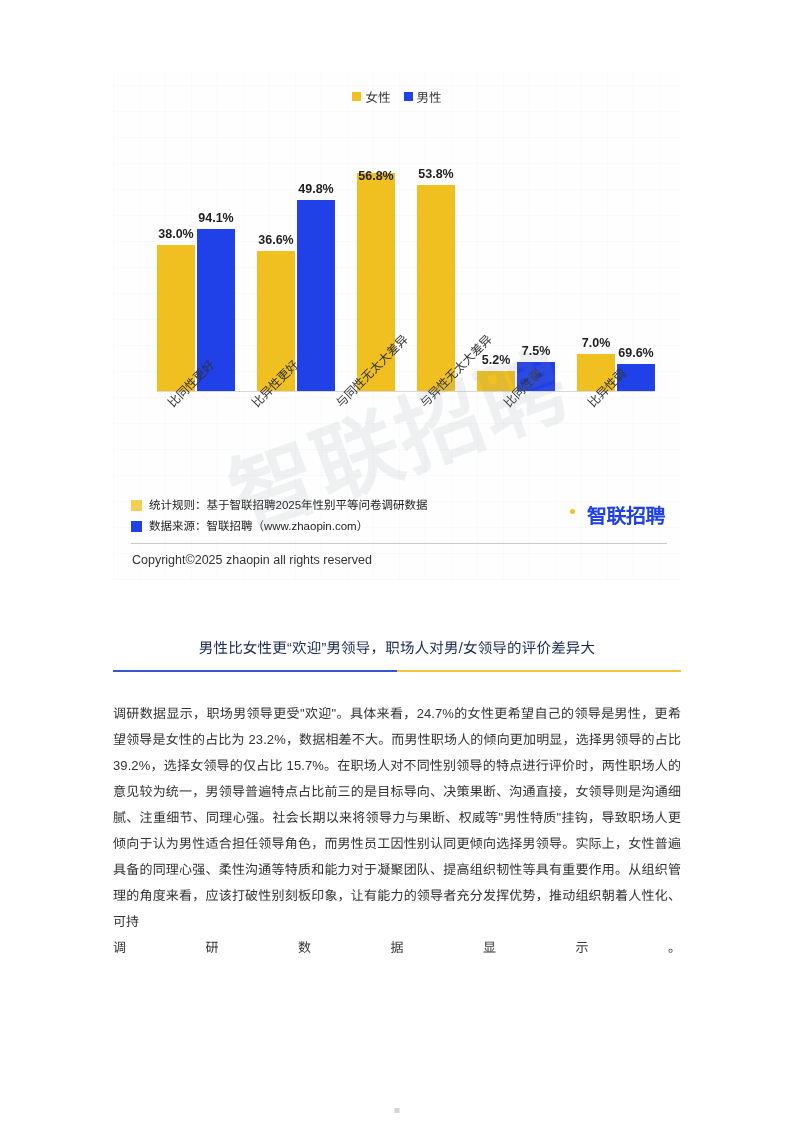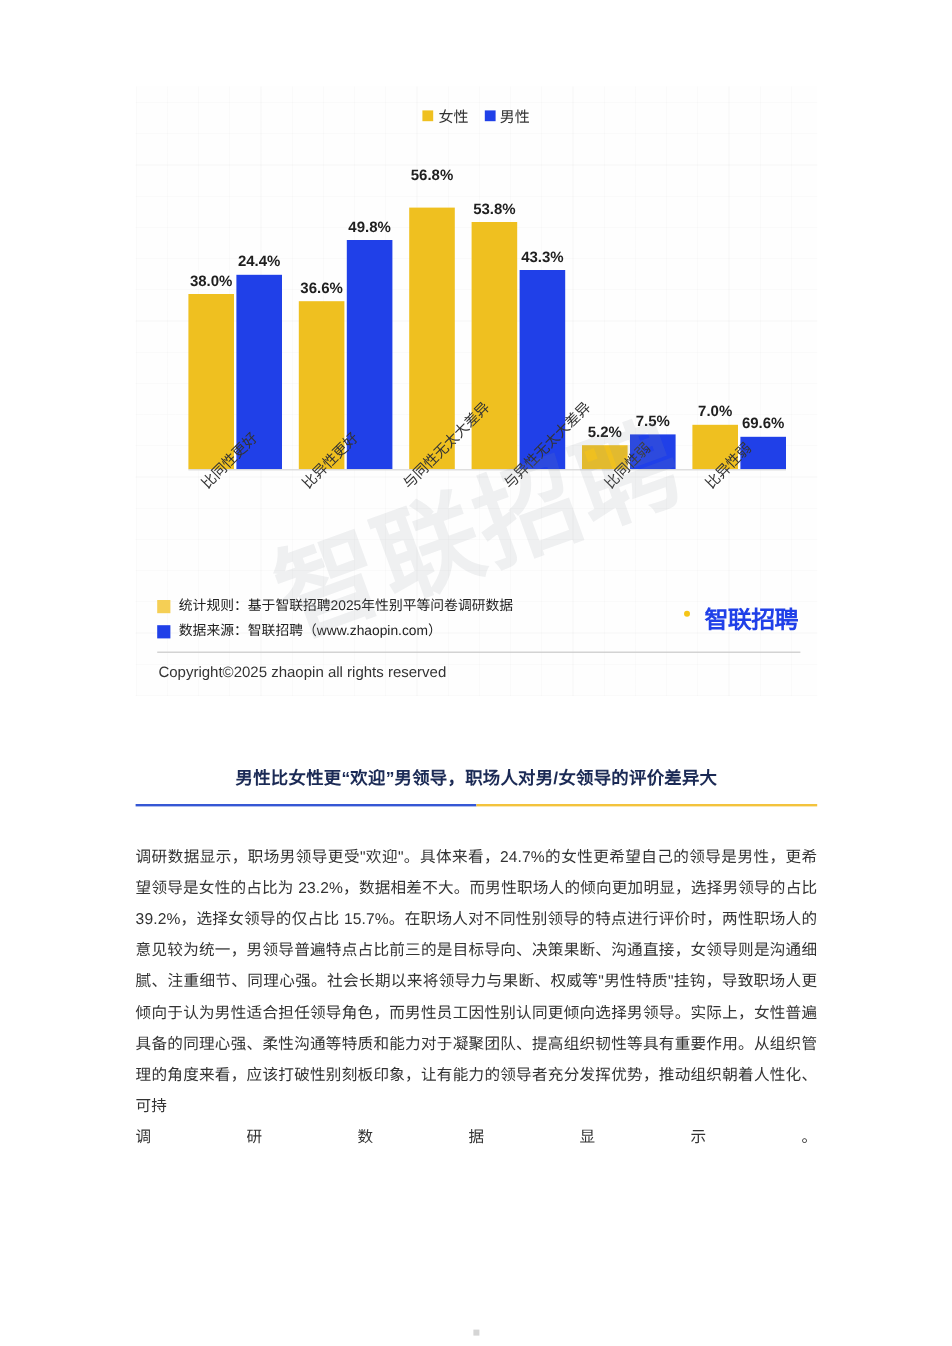--- a/index.html
+++ b/index.html
@@ -190,21 +190,21 @@
   }
 
   
   .section {
     position: absolute;
     left: 113px; top: 636px;
     width: 568px;
   }
   .section-heading {
     font-size: 14.5px;
-    font-weight: bold;
+    font-weight: normal;
     color: #1b2a55;
     text-align: center;
     letter-spacing: 0.2px;
   }
   .rule {
     margin-top: 13px;
     display: flex;
     height: 2px;
   }
   .rule .b { flex: 1; background: #3557d4; }
@@ -251,48 +251,44 @@
   </div>
 
   <div class="plot">
     <div class="groups" id="groups">
         <div class="group">
           <div class="bar-wrap">
             <div class="bar-label" style="bottom: 150px;">38.0%</div>
             <div class="bar f" style="height: 145.667px; background: rgb(239, 192, 32);"></div>
           </div>
           <div class="bar-wrap">
-            <div class="bar-label" style="bottom: 165.767px;">24.4%</div>
+            <div class="bar-label" style="bottom: 165.767px;">94.1%</div>
             <div class="bar m" style="height: 161.767px; background: rgb(32, 64, 232);"></div>
           </div>
         </div>
         <div class="group">
           <div class="bar-wrap">
             <div class="bar-label" style="bottom: 144.3px; margin-top: 20px;">36.6%</div>
             <div class="bar f" style="height: 140.3px; background: rgb(239, 192, 32);"></div>
           </div>
           <div class="bar-wrap">
             <div class="bar-label" style="bottom: 194.9px;">49.8%</div>
             <div class="bar m" style="height: 190.9px; background: rgb(32, 64, 232);"></div>
           </div>
         </div>
         <div class="group">
           <div class="bar-wrap">
-            <div class="bar-label" style="bottom: 238px; text-align: right;">56.8%</div>
+            <div class="bar-label" style="bottom: 208px; text-align: right;">56.8%</div>
             <div class="bar f" style="height: 217.733px; background: rgb(239, 192, 32);"></div>
           </div>
         </div>
         <div class="group">
           <div class="bar-wrap">
             <div class="bar-label" style="bottom: 210.233px;">53.8%</div>
             <div class="bar f" style="height: 206.233px; background: rgb(239, 192, 32);"></div>
-          </div>
-          <div class="bar-wrap">
-            <div class="bar-label" style="bottom: 169.983px;">43.3%</div>
-            <div class="bar m" style="height: 165.983px; background: rgb(32, 64, 232);"></div>
           </div>
         </div>
         <div class="group">
           <div class="bar-wrap">
             <div class="bar-label" style="bottom: 23.9333px;">5.2%</div>
             <div class="bar f" style="height: 19.9333px; background: rgb(239, 192, 32);"></div>
           </div>
           <div class="bar-wrap">
             <div class="bar-label" style="bottom: 32.75px;">7.5%</div>
             <div class="bar m" style="height: 28.75px; background: rgb(32, 64, 232);"></div>

